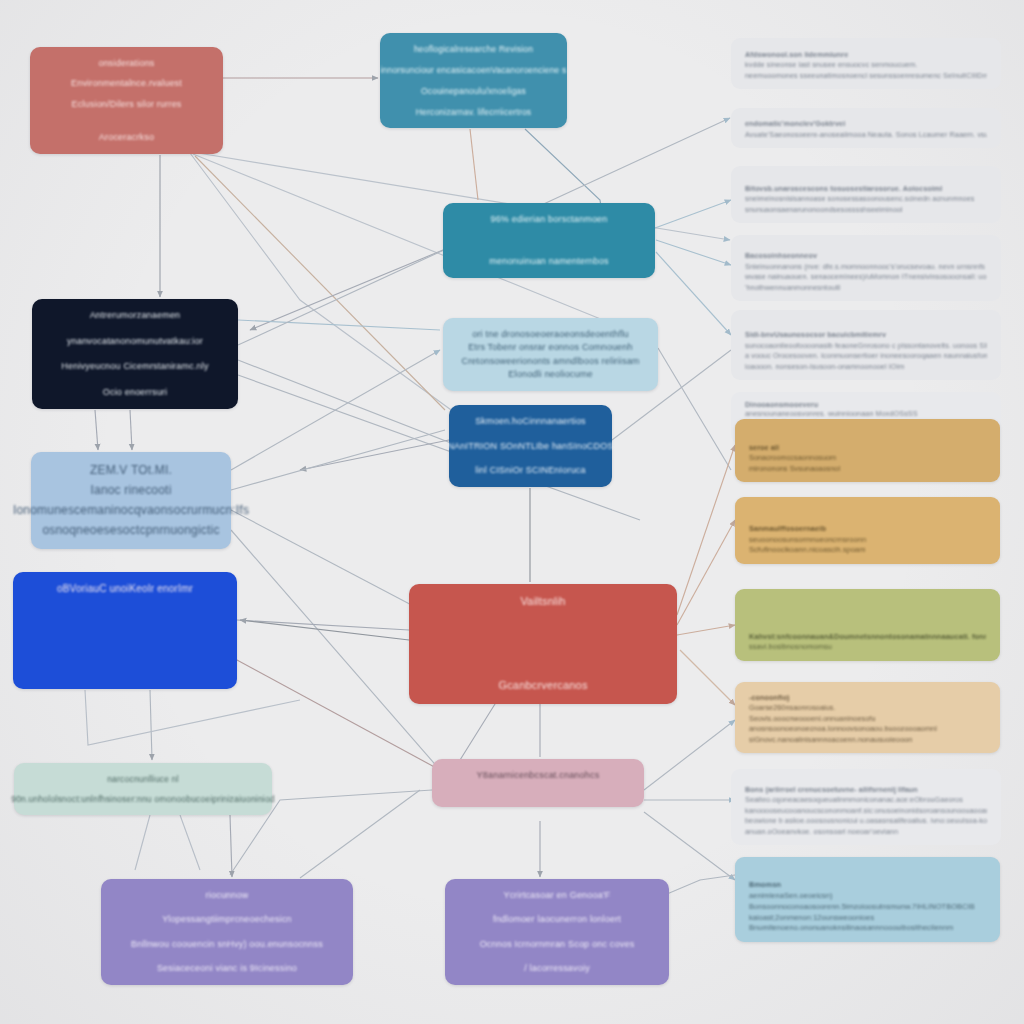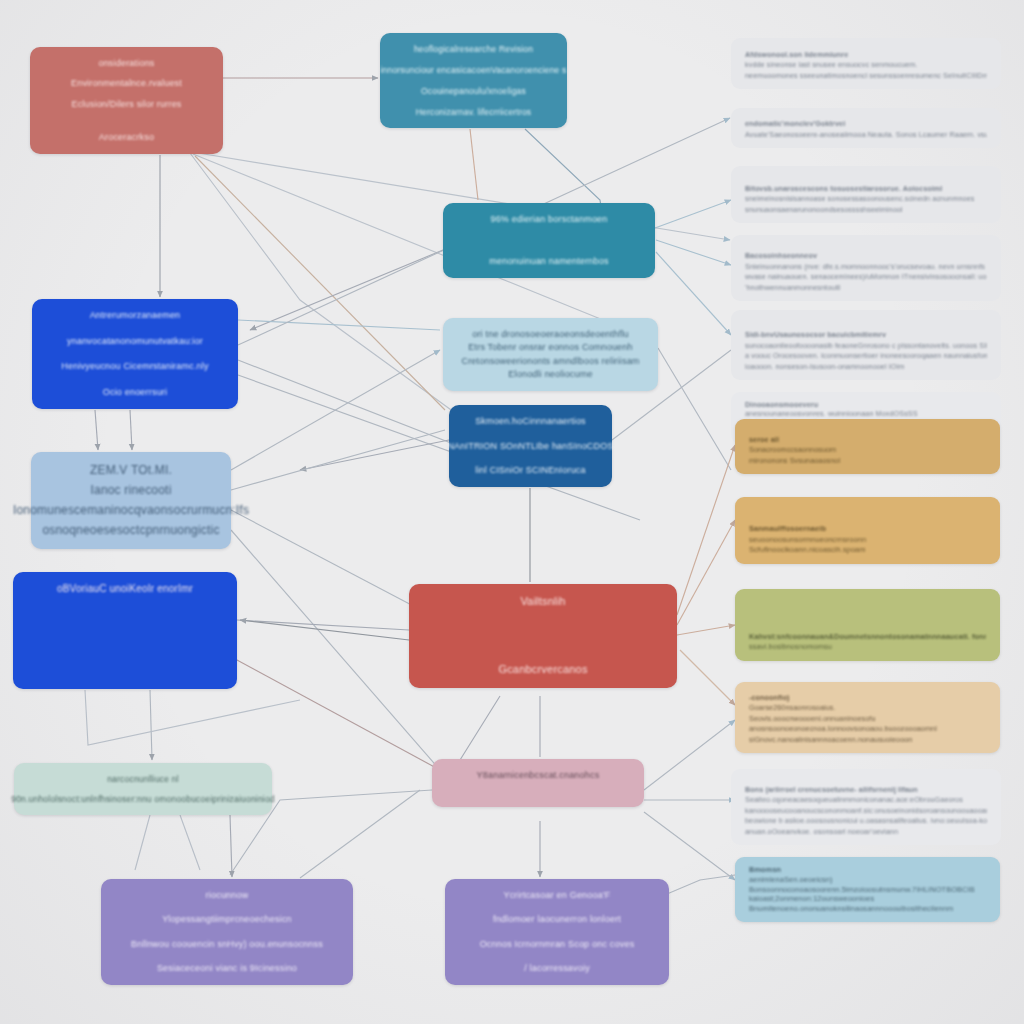--- a/index.html
+++ b/index.html
@@ -150,21 +150,21 @@
     <div class="node ctr" style="left: 380px; top: 33px; width: 187px; height: 95px; background: rgb(64, 144, 173); color: rgb(242, 250, 252); font-size: 8.5px;">
       <span class="ln">heoflogicalresearche Revision</span>
       <span class="ln">innorsunciour encasicacoenVacanoroenciene s</span>
       <span class="ln">Ocouinepanoulu/xnoeligas</span>
       <span class="ln">Herconizarnav. lifecrriicertros</span>
     </div>
     <div class="node ctr" style="left: 443px; top: 203px; width: 212px; height: 75px; background: rgb(46, 139, 166); color: rgb(241, 249, 251); font-size: 9px;">
       <span class="ln">96% edierian borsctanmoen</span>
       <span class="ln">menonuinuan namenternbos</span>
     </div>
-    <div class="node ctr" style="left: 32px; top: 299px; width: 206px; height: 110px; background: #1d4ed8; color: rgb(243, 248, 252); font-size: 9px;">
+    <div class="node ctr" style="left: 32px; top: 299px; width: 206px; height: 110px; background: #0f172a; color: rgb(243, 248, 252); font-size: 9px;">
       <span class="ln">Antrerumorzanaemen</span>
       <span class="ln">ynanvocatanonomunutvatkau:ior</span>
       <span class="ln">Henivyeucnou Cicemrstaniramc.nly</span>
       <span class="ln">Ocio enoerrsuri</span>
     </div>
     <div class="node ctr" style="left: 443px; top: 318px; width: 215px; height: 73px; background: rgb(185, 215, 228); color: rgb(53, 86, 109); font-size: 9px;">
       <span class="ln">ori tne dronosoeoeraoeonsdeoenthflu</span>
       <span class="ln">Etrs Tobenr onsrar eonnos  Comnouenh</span>
       <span class="ln">Cretonsoweeriononts amndlboos reliriisam</span>
       <span class="ln">Elonodli neoliocume</span>
@@ -176,21 +176,21 @@
     </div>
     <div class="node ctr" style="left: 31px; top: 452px; width: 200px; height: 97px; background: rgb(168, 196, 224); color: rgb(59, 85, 112); font-size: 12px;">
       <span class="ln">ZEM.V TOt.MI.</span>
       <span class="ln">Ianoc rinecooti</span>
       <span class="ln">Ionomunescemaninocqvaonsocrurmucn:Ifs</span>
       <span class="ln">osnoqneoesesoctcpnrnuongictic</span>
     </div>
     <div class="node ctr" style="left: 13px; top: 572px; width: 224px; height: 117px; background: #1d4ed8; color: rgb(253, 240, 240); font-size: 10px;">
       <span class="ln">oBVoriauC unoiKeoIr enorImr</span>
     </div>
-    <div class="node ctr" style="left: 409px; top: 584px; width: 268px; height: 104px; background: rgb(198, 86, 78); color: rgb(253, 238, 236); font-size: 11px;">
+    <div class="node ctr" style="left: 409px; top: 584px; width: 268px; height: 120px; background: rgb(198, 86, 78); color: rgb(253, 238, 236); font-size: 11px;">
       <span class="ln">Vailtsnlih</span>
       <span class="ln">Gcanbcrvercanos</span>
     </div>
     <div class="node ctr" style="left: 14px; top: 763px; width: 258px; height: 52px; background: rgb(198, 220, 214); color: rgb(69, 96, 91); font-size: 8.5px;">
       <span class="ln">narcocnunlliuce nl</span>
       <span class="ln">90n.unhololsnoct:unlnfhsinoser:nnu omonoobucoeiprinizaiuoniniod</span>
     </div>
     <div class="node ctr" style="left: 432px; top: 759px; width: 212px; height: 48px; background: rgb(215, 174, 187); color: rgb(91, 69, 80); font-size: 9px;">
       <span class="ln">Y8anarnicenbcscat.cnanohcs</span>
     </div>
@@ -231,21 +231,21 @@
       <span class="ln">sunocoaonlleoofoooonasib  feaoneGnrosono c plssontanovelts. uonoos SIlcis</span>
       <span class="ln">a voouc  Orocesooven. Iconmuonsertioer inoneesooroqaaen naunnaiusfomnilsiiso</span>
       <span class="ln">ioaooon. nonseson-lsusoon-onamnoonooel IOim</span>
     </div>
     <div class="card" style="left: 731px; top: 392px; width: 270px; height: 52px; background: rgb(232, 233, 236); color: rgb(106, 115, 128); font-size: 7.2px;">
       <span class="ln hd">Dinooaonsmooeveru</span>
       <span class="ln">anesnounaneoosvonres. wuinnioonaan MoxdOSsSS</span>
       <span class="ln">MeNeosSnOs'ssmnufunulonmonoooonsoon</span>
       <span class="ln">fanmounoomnouiu/n</span>
     </div>
-    <div class="card shadowed" style="left: 735px; top: 419px; width: 265px; height: 55px; background: rgb(212, 173, 109); color: rgb(93, 74, 38); font-size: 7.2px;">
+    <div class="card shadowed" style="left: 735px; top: 419px; width: 265px; height: 63px; background: rgb(212, 173, 109); color: rgb(93, 74, 38); font-size: 7.2px;">
       <span class="ln hd">seroe all</span>
       <span class="ln">Sonacroomccsaonnosuom</span>
       <span class="ln">mirononons  Svsunaoaosnol</span>
     </div>
     <div class="card shadowed" style="left: 735px; top: 497px; width: 265px; height: 67px; background: rgb(219, 179, 113); color: rgb(93, 74, 38); font-size: 7.4px;">
       <span class="ln hd">Sanmaulffosoernaeib</span>
       <span class="ln">seuoonoosunsormnueoncrnsroonn</span>
       <span class="ln">Scfufinoocikoann.nicoascih.spoam</span>
     </div>
     <div class="card shadowed" style="left: 735px; top: 589px; width: 265px; height: 72px; background: rgb(184, 192, 124); color: rgb(77, 84, 48); font-size: 7.4px;">
@@ -259,20 +259,20 @@
       <span class="ln">anosnsoonoeonoecnoa.Ionnoovsonoaou.buoozoooaomnl</span>
       <span class="ln">siGnovc.nanoaiinisannnoacoenn.nonausuoieooon</span>
     </div>
     <div class="card" style="left: 731px; top: 769px; width: 270px; height: 76px; background: rgb(232, 233, 236); color: rgb(106, 115, 128); font-size: 7.2px;">
       <span class="ln hd">Bons (arilrroel crenucsoetuvne- allifsrnenlj Ilfaun</span>
       <span class="ln">Seaiteo.cqoneacaesoqueualinmmoniconanac.ace:eObrouGaeoros</span>
       <span class="ln">kanooooseucooanoucscononmoanf.sic:onusoeinonidsoroansounoouaooan</span>
       <span class="ln">beowione b asiioe.ooosousnonicui u.oasasnsalifeoalius. ivno:oeuuIsoa-koar</span>
       <span class="ln">anuan.oOoeanvkoe.  osonsoarl noeoar'oeviann</span>
     </div>
-    <div class="card shadowed" style="left: 735px; top: 857px; width: 265px; height: 65px; background: rgb(169, 206, 221); color: rgb(62, 88, 102); font-size: 7.4px;">
+    <div class="card shadowed" style="left: 735px; top: 857px; width: 265px; height: 85px; background: rgb(169, 206, 221); color: rgb(62, 88, 102); font-size: 7.4px;">
       <span class="ln hd">Bmomsn</span>
       <span class="ln"> aenimlenaSen.oeoeicsn)</span>
       <span class="ln">Bonsoonnoconoaosoorenn.5imzoioosutnsmunw.7IHLINOTBOBCIB</span>
       <span class="ln">kaioast;2onmenon:12ounsweoonioes</span>
       <span class="ln">Bnumitenoeno.ononuanoknsilinaosannnooouibosithecilennm</span>
     </div>
   </div>
 
 </body></html>

